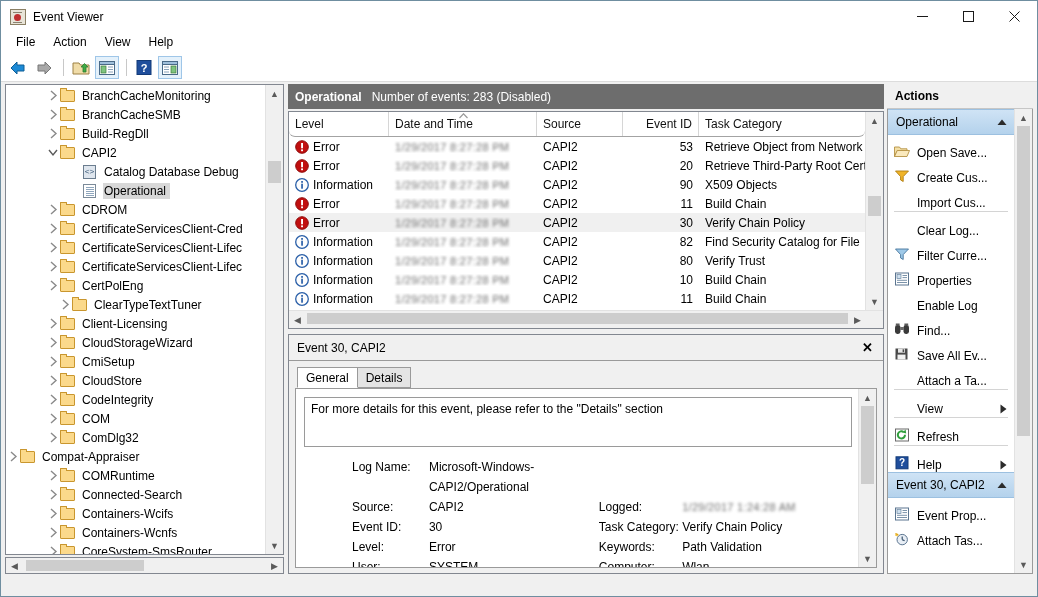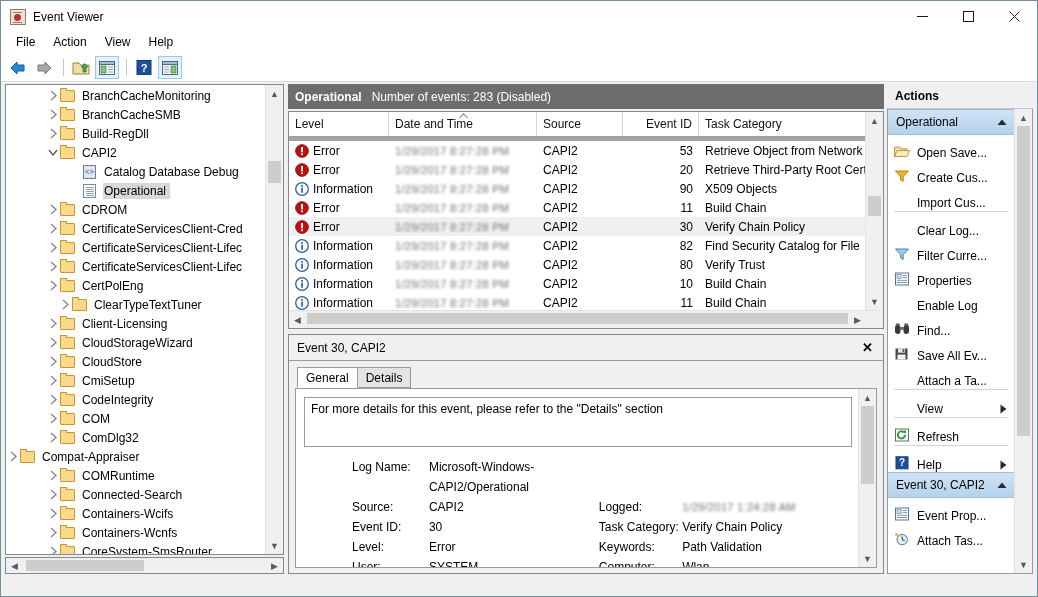--- a/index.html
+++ b/index.html
@@ -175,21 +175,21 @@
   .listbox {
     height: 218px; min-height:218px;
     border:1px solid #828790; box-sizing:border-box;
     background:#fff; display:flex; flex-direction:column;
     margin-top:2px;
   }
   .list-inner { flex:1; display:flex; min-height:0; }
   .list-cols { flex:1; min-width:0; display:flex; flex-direction:column; }
   .colhead {
     height:24px; min-height:24px; display:flex;
-    border-bottom:5px solid #a3a3a3; background:#fff; position:relative;
+    border-bottom:1px solid #a3a3a3; background:#fff; position:relative;border-radius:6px;
   }
   .ch {
     font-size:12px; color:#111; display:flex; align-items:center;
     border-right:1px solid #d6d6d6; box-sizing:border-box;
     padding:0 6px; position:relative; white-space:nowrap;
   }
   .ch.num { justify-content:flex-end; }
   .sortmark {
     position:absolute; top:1px; left:50%; margin-left:-4px;
     color:#888; font-size:8px; line-height:8px;
@@ -535,32 +535,32 @@
             </div>
             <div class="tnode" style="padding-left: 40px;">
               <span class="tw">
                 <svg width="11" height="11" viewBox="0 0 11 11">
                   <polyline points="3,1 8,5.5 3,10" fill="none" stroke="#8a8a8a" stroke-width="1.4"></polyline>
                 </svg>
               </span>
               <span class="ticon">
                 <span class="folder"></span>
               </span>
+              <span class="tlabel">CmiSetup</span>
+            </div>
+            <div class="tnode" style="padding-left: 40px;">
+              <span class="tw">
+                <svg width="11" height="11" viewBox="0 0 11 11">
+                  <polyline points="3,1 8,5.5 3,10" fill="none" stroke="#8a8a8a" stroke-width="1.4"></polyline>
+                </svg>
+              </span>
+              <span class="ticon">
+                <span class="folder"></span>
+              </span>
               <span class="tlabel">CloudStore</span>
-            </div>
-            <div class="tnode" style="padding-left: 40px;">
-              <span class="tw">
-                <svg width="11" height="11" viewBox="0 0 11 11">
-                  <polyline points="3,1 8,5.5 3,10" fill="none" stroke="#8a8a8a" stroke-width="1.4"></polyline>
-                </svg>
-              </span>
-              <span class="ticon">
-                <span class="folder"></span>
-              </span>
-              <span class="tlabel">CmiSetup</span>
             </div>
             <div class="tnode" style="padding-left: 40px;">
               <span class="tw">
                 <svg width="11" height="11" viewBox="0 0 11 11">
                   <polyline points="3,1 8,5.5 3,10" fill="none" stroke="#8a8a8a" stroke-width="1.4"></polyline>
                 </svg>
               </span>
               <span class="ticon">
                 <span class="folder"></span>
               </span>

